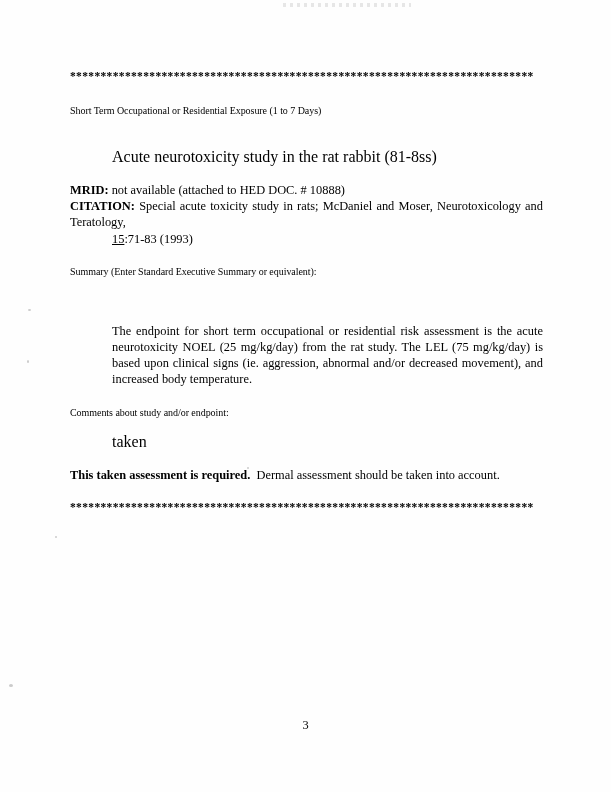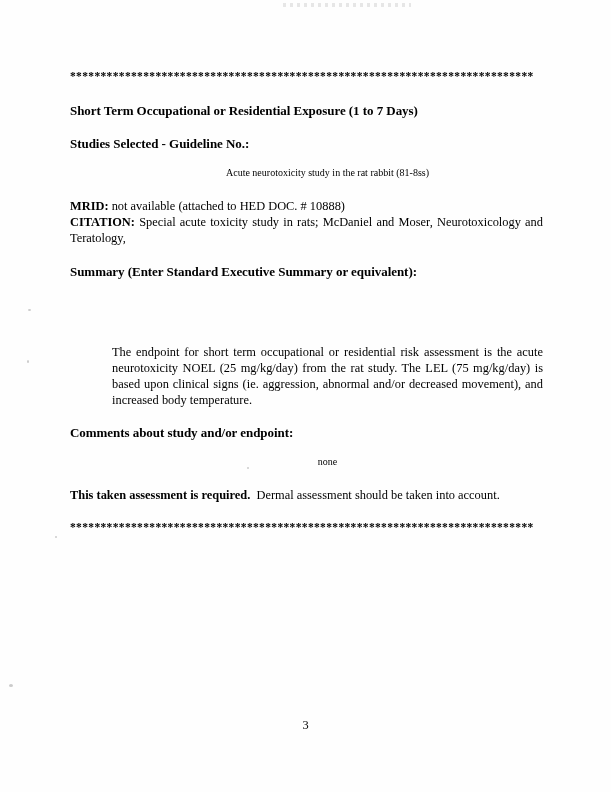--- a/index.html
+++ b/index.html
@@ -53,51 +53,49 @@
     line-height: 13px;
     letter-spacing: 0.35px;
     white-space: nowrap;
     overflow: hidden;
     color: #000;
   }
   .rule-top { margin-bottom: 20px; }
   .rule-bottom { margin-top: 18px; }
 
   h1.heading, .heading {
-    font-size: 13px;
-    font-weight: 700;
+    font-size: 10px;
+    font-weight: 400;
     line-height: 16px;
     margin: 0;
     letter-spacing: -0.05px;
   }
   .gap-lg { height: 17px; }
   .gap-md { height: 13px; }
 
   .indent {
     margin-left: 42px;
-    font-size: 10px;
-    line-height: 16px;
-    font-weight: 400;
-    text-align: center;
+    font-size: 16px;
+    line-height: 16px;
+    font-weight: 400;
   }
   .indent-caps {
     margin-left: 42px;
     font-size: 12.6px;
     line-height: 16px;
     font-weight: 400;
   }
   .para {
     margin-left: 42px;
     width: 431px;
     font-size: 12.4px;
     line-height: 16.2px;
     text-align: justify;
     text-justify: inter-word;
     font-weight: 400;
-    margin-top: 21px;
   }
   .ref-block {
     font-size: 12.4px;
     line-height: 16.2px;
   }
   .ref-line {
     text-align: justify;
     text-justify: inter-word;
     width: 473px;
   }
@@ -134,37 +132,39 @@
   <div class="speck" style="left:247px; top:467px; width:2px; height:2px;"></div>
 
   <div class="content">
 
     <div class="rule rule-top">****************************************************************************</div>
 
     <div class="heading">Short Term Occupational or Residential Exposure (1 to 7 Days)</div>
 
     <div class="gap-lg"></div>
 
-    <div class="heading">Studies Selected - Guideline No.:</div>
 
     <div class="gap-md"></div>
 
     <div class="indent">Acute neurotoxicity study in the rat rabbit (81-8ss)</div>
 
     <div class="gap-lg"></div>
 
     <div class="ref-block">
       <div>
         <span class="lbl">MRID:</span>
         <span>not available (attached to HED DOC. # 10888)</span>
       </div>
       <div class="ref-line">
         <span class="lbl">CITATION:</span>
         <span>Special acute toxicity study in rats; McDaniel and Moser, Neurotoxicology and Teratology,</span>
       </div>
+      <div class="ref-line last hang">
+        <span class="vol">15</span><span>:71-83 (1993)</span>
+      </div>
     </div>
 
     <div class="gap-lg"></div>
 
     <div class="heading">Summary (Enter Standard Executive Summary or equivalent):</div>
 
     <div class="gap-md"></div>
 
 
     <div class="gap-lg"></div>
@@ -173,21 +173,21 @@
     <div class="gap-md"></div>
 
     <div class="para">The endpoint for short term occupational or residential risk assessment is the acute neurotoxicity NOEL (25 mg/kg/day) from the rat study.  The LEL (75 mg/kg/day) is based upon clinical signs (ie. aggression, abnormal and/or decreased movement), and increased body temperature.</div>
 
     <div class="gap-lg"></div>
 
     <div class="heading">Comments about study and/or endpoint:</div>
 
     <div class="gap-md"></div>
 
-    <div class="indent">none</div>
+    <div class="indent">taken</div>
 
     <div class="gap-lg"></div>
 
     <div class="closing">
       <span class="lbl">This taken assessment is required.</span>
       &nbsp;<span>Dermal assessment should be taken into account.</span>
     </div>
 
     <div class="rule rule-bottom">****************************************************************************</div>
 

